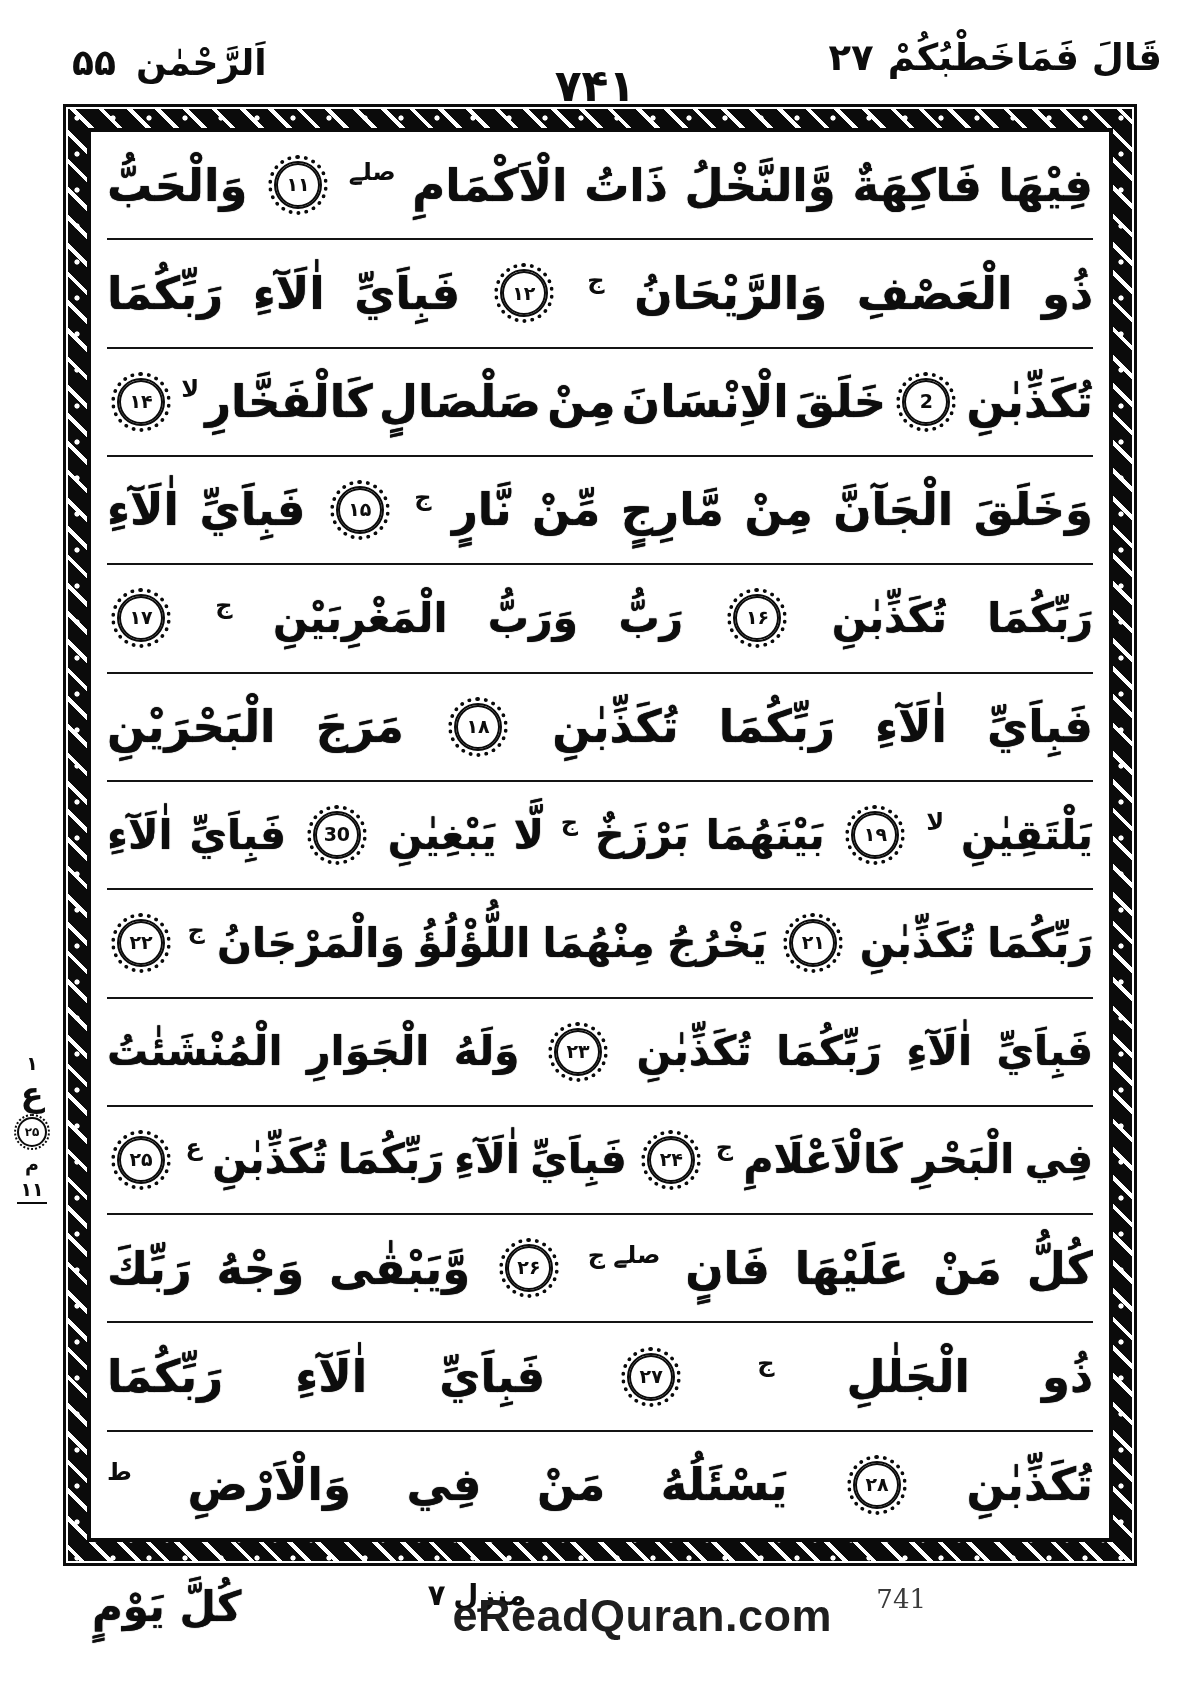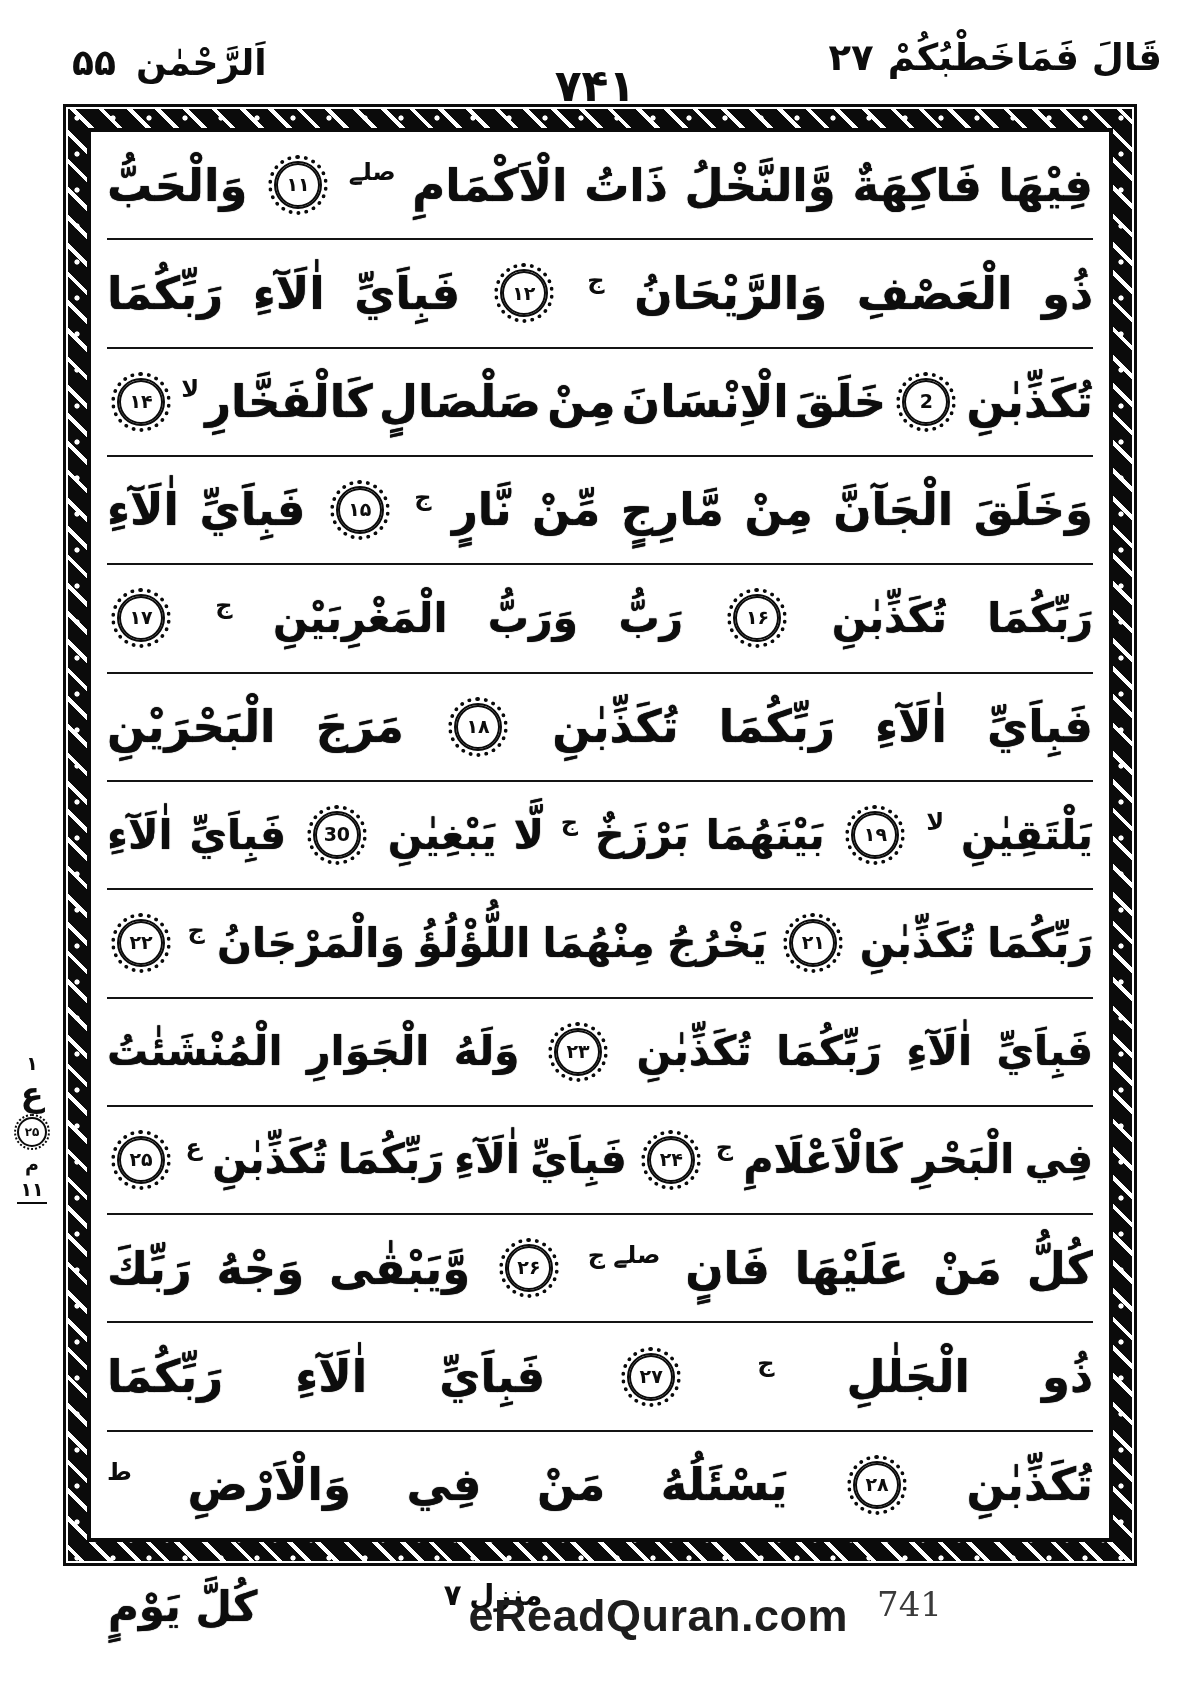--- a/index.html
+++ b/index.html
@@ -74,37 +74,37 @@
   .ruku-marker .small-num{font-size:19px;}
   .ruku-marker .ain{font-size:34px;line-height:1;}
   .ruku-mini{
     display:inline-flex;align-items:center;justify-content:center;
     width:26px;height:26px;border-radius:50%;border:2px solid #0b0b0b;
     outline:2px dotted #0b0b0b;outline-offset:1px;
     font-size:12px;font-weight:700;margin:3px 0;
   }
   .ruku-marker .underlined{border-bottom:2.5px solid #0b0b0b;padding:0 3px 2px;}
   
-  .footer{position:absolute;left:16px;top:1576px;width:954px;height:100px;}
+  .footer{position:absolute;left:0;top:1576px;width:954px;height:100px;}
   .catchword{
     position:absolute;left:92px;top:6px;font-size:42px;font-weight:700;
     direction:rtl;text-shadow:0 0 1px currentColor;
   }
   .manzil{
     position:absolute;left:50%;transform:translateX(-50%);top:2px;
     font-size:29px;font-weight:700;direction:rtl;display:flex;gap:8px;
   }
   .watermark{
     position:absolute;right:122px;top:14px;
     font-family:"Liberation Sans",sans-serif;font-size:45px;font-weight:700;
     color:#1e1e1e;letter-spacing:0.5px;text-align:center;
   }
   .page-num{
     position:absolute;right:28px;top:8px;
-    font-family:"DejaVu Serif",serif;font-size:34px;color:#3a3a3a;margin-left:8px;
+    font-family:"DejaVu Serif",serif;font-size:26px;color:#3a3a3a;margin-left:8px;
   }
 </style>
 </head>
 <body>
 
 <div class="top-header">
   <div class="hdr-left">
     <span>اَلرَّحْمٰن</span>
     <span>۵۵</span>
   </div>

